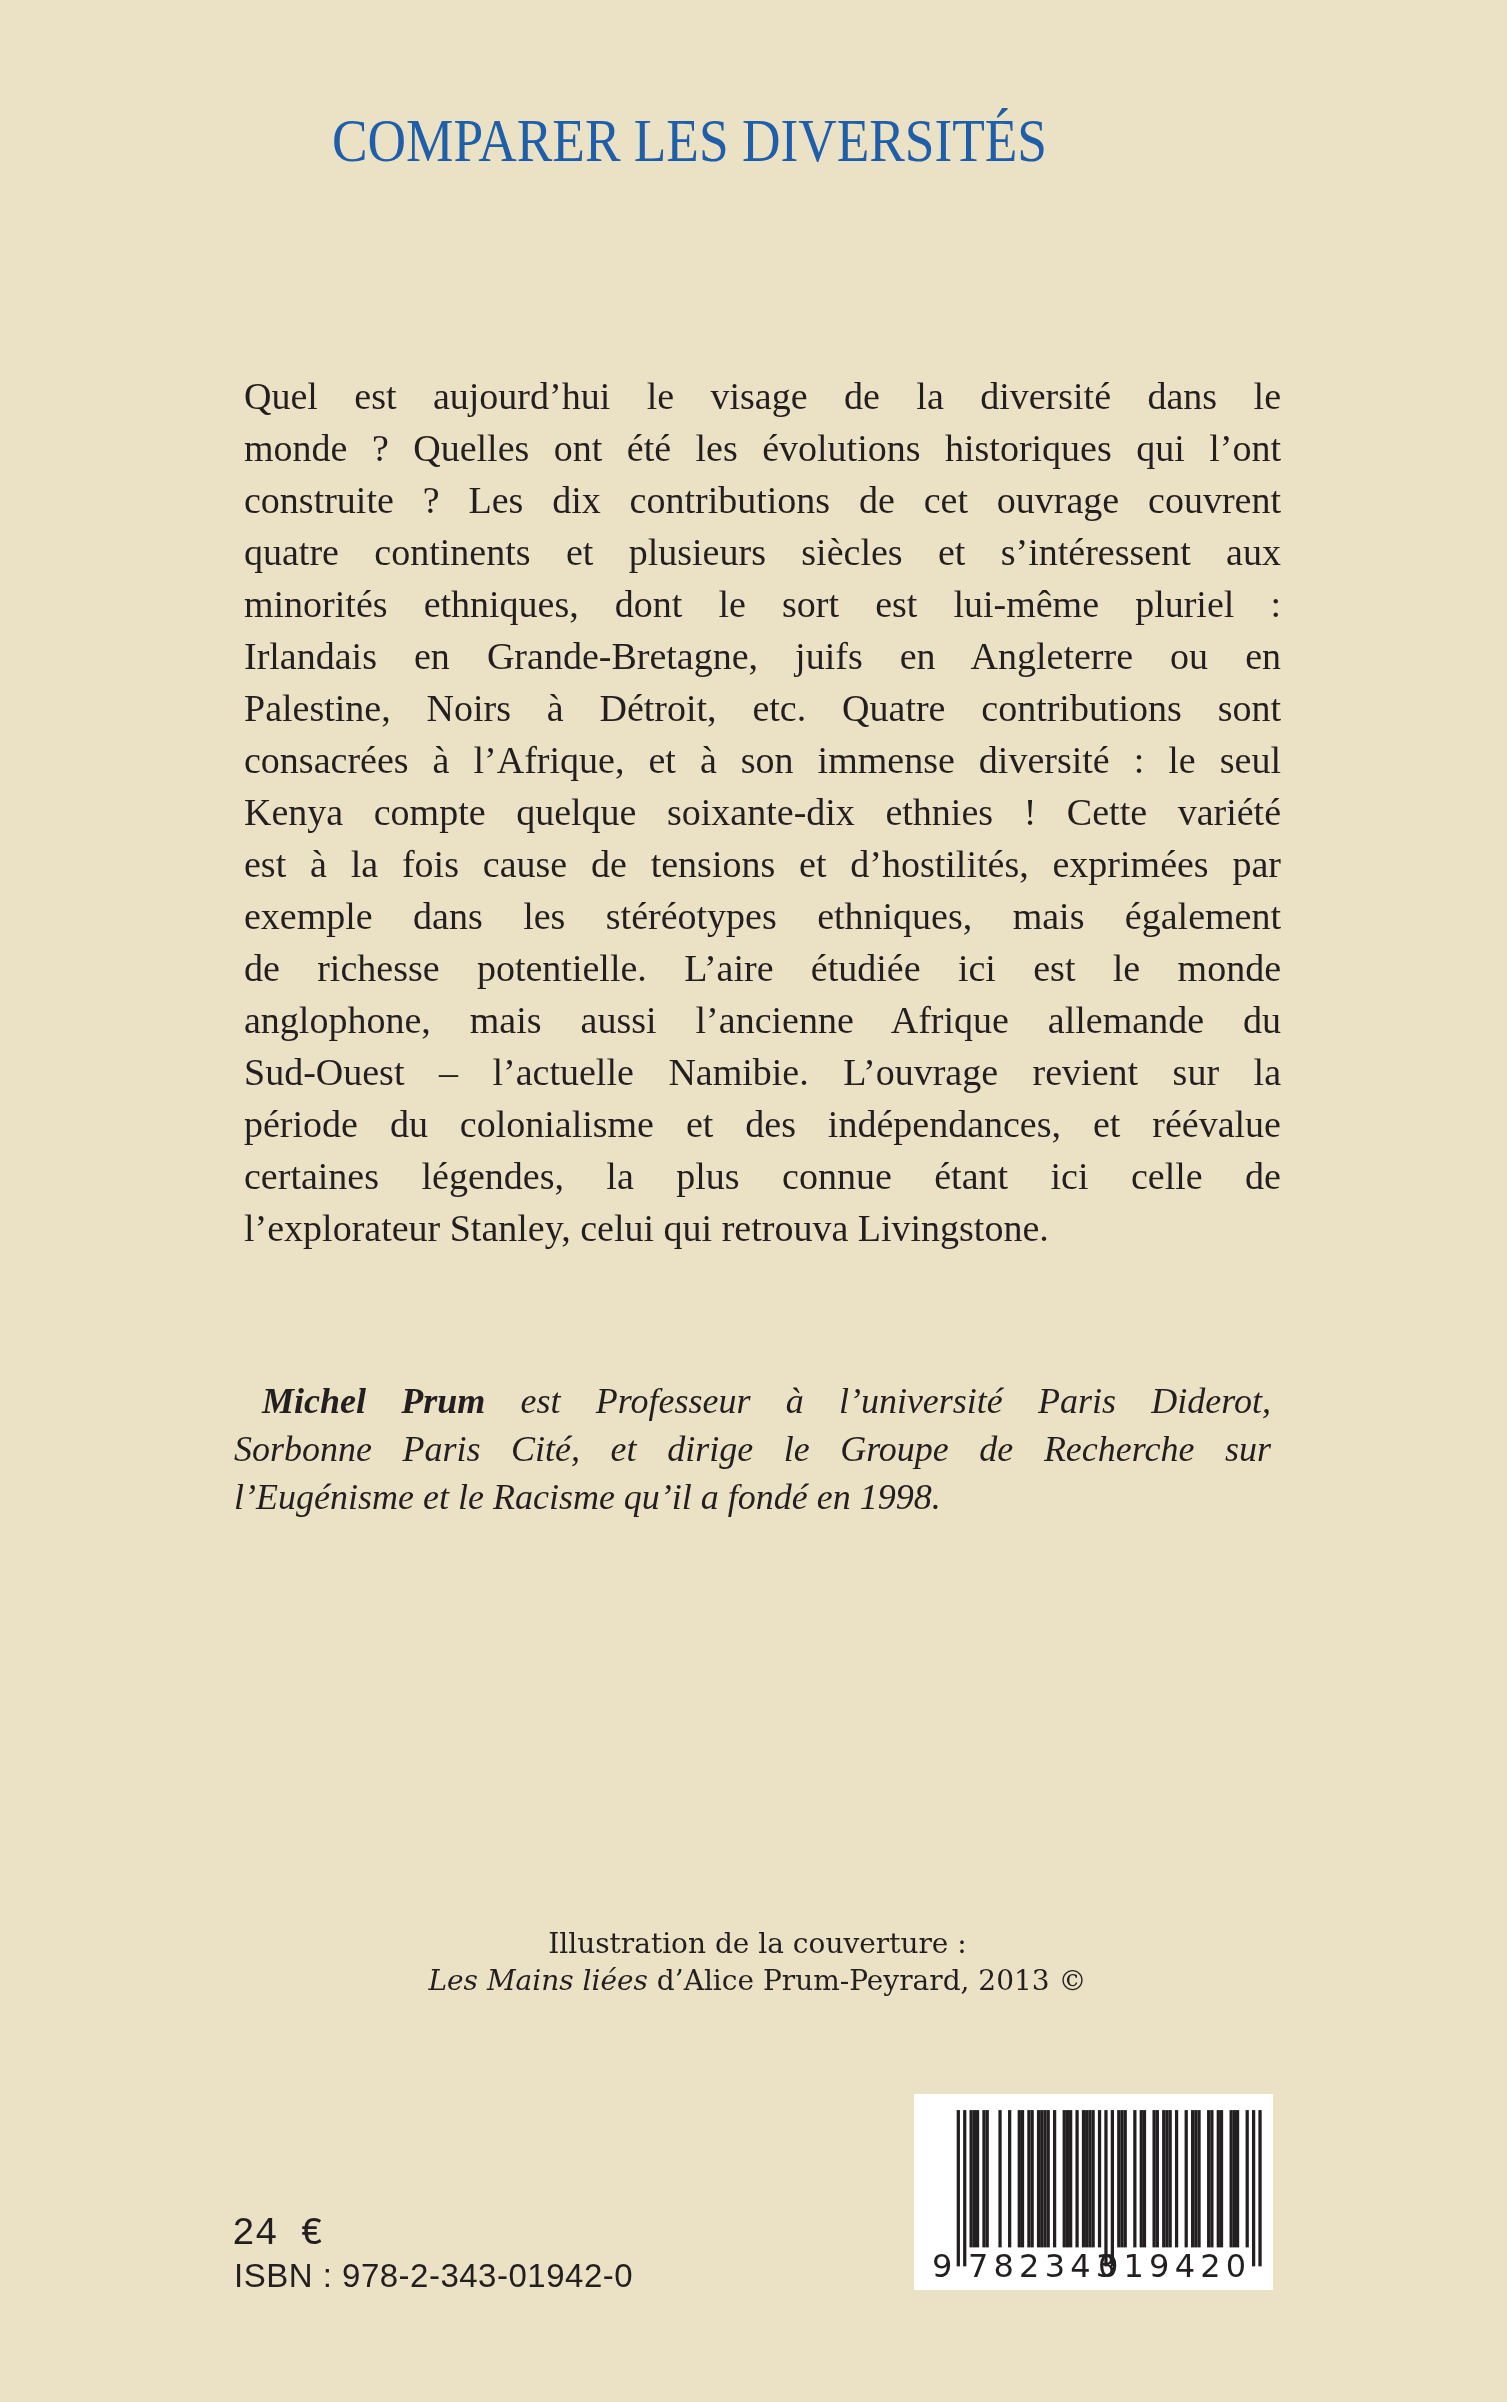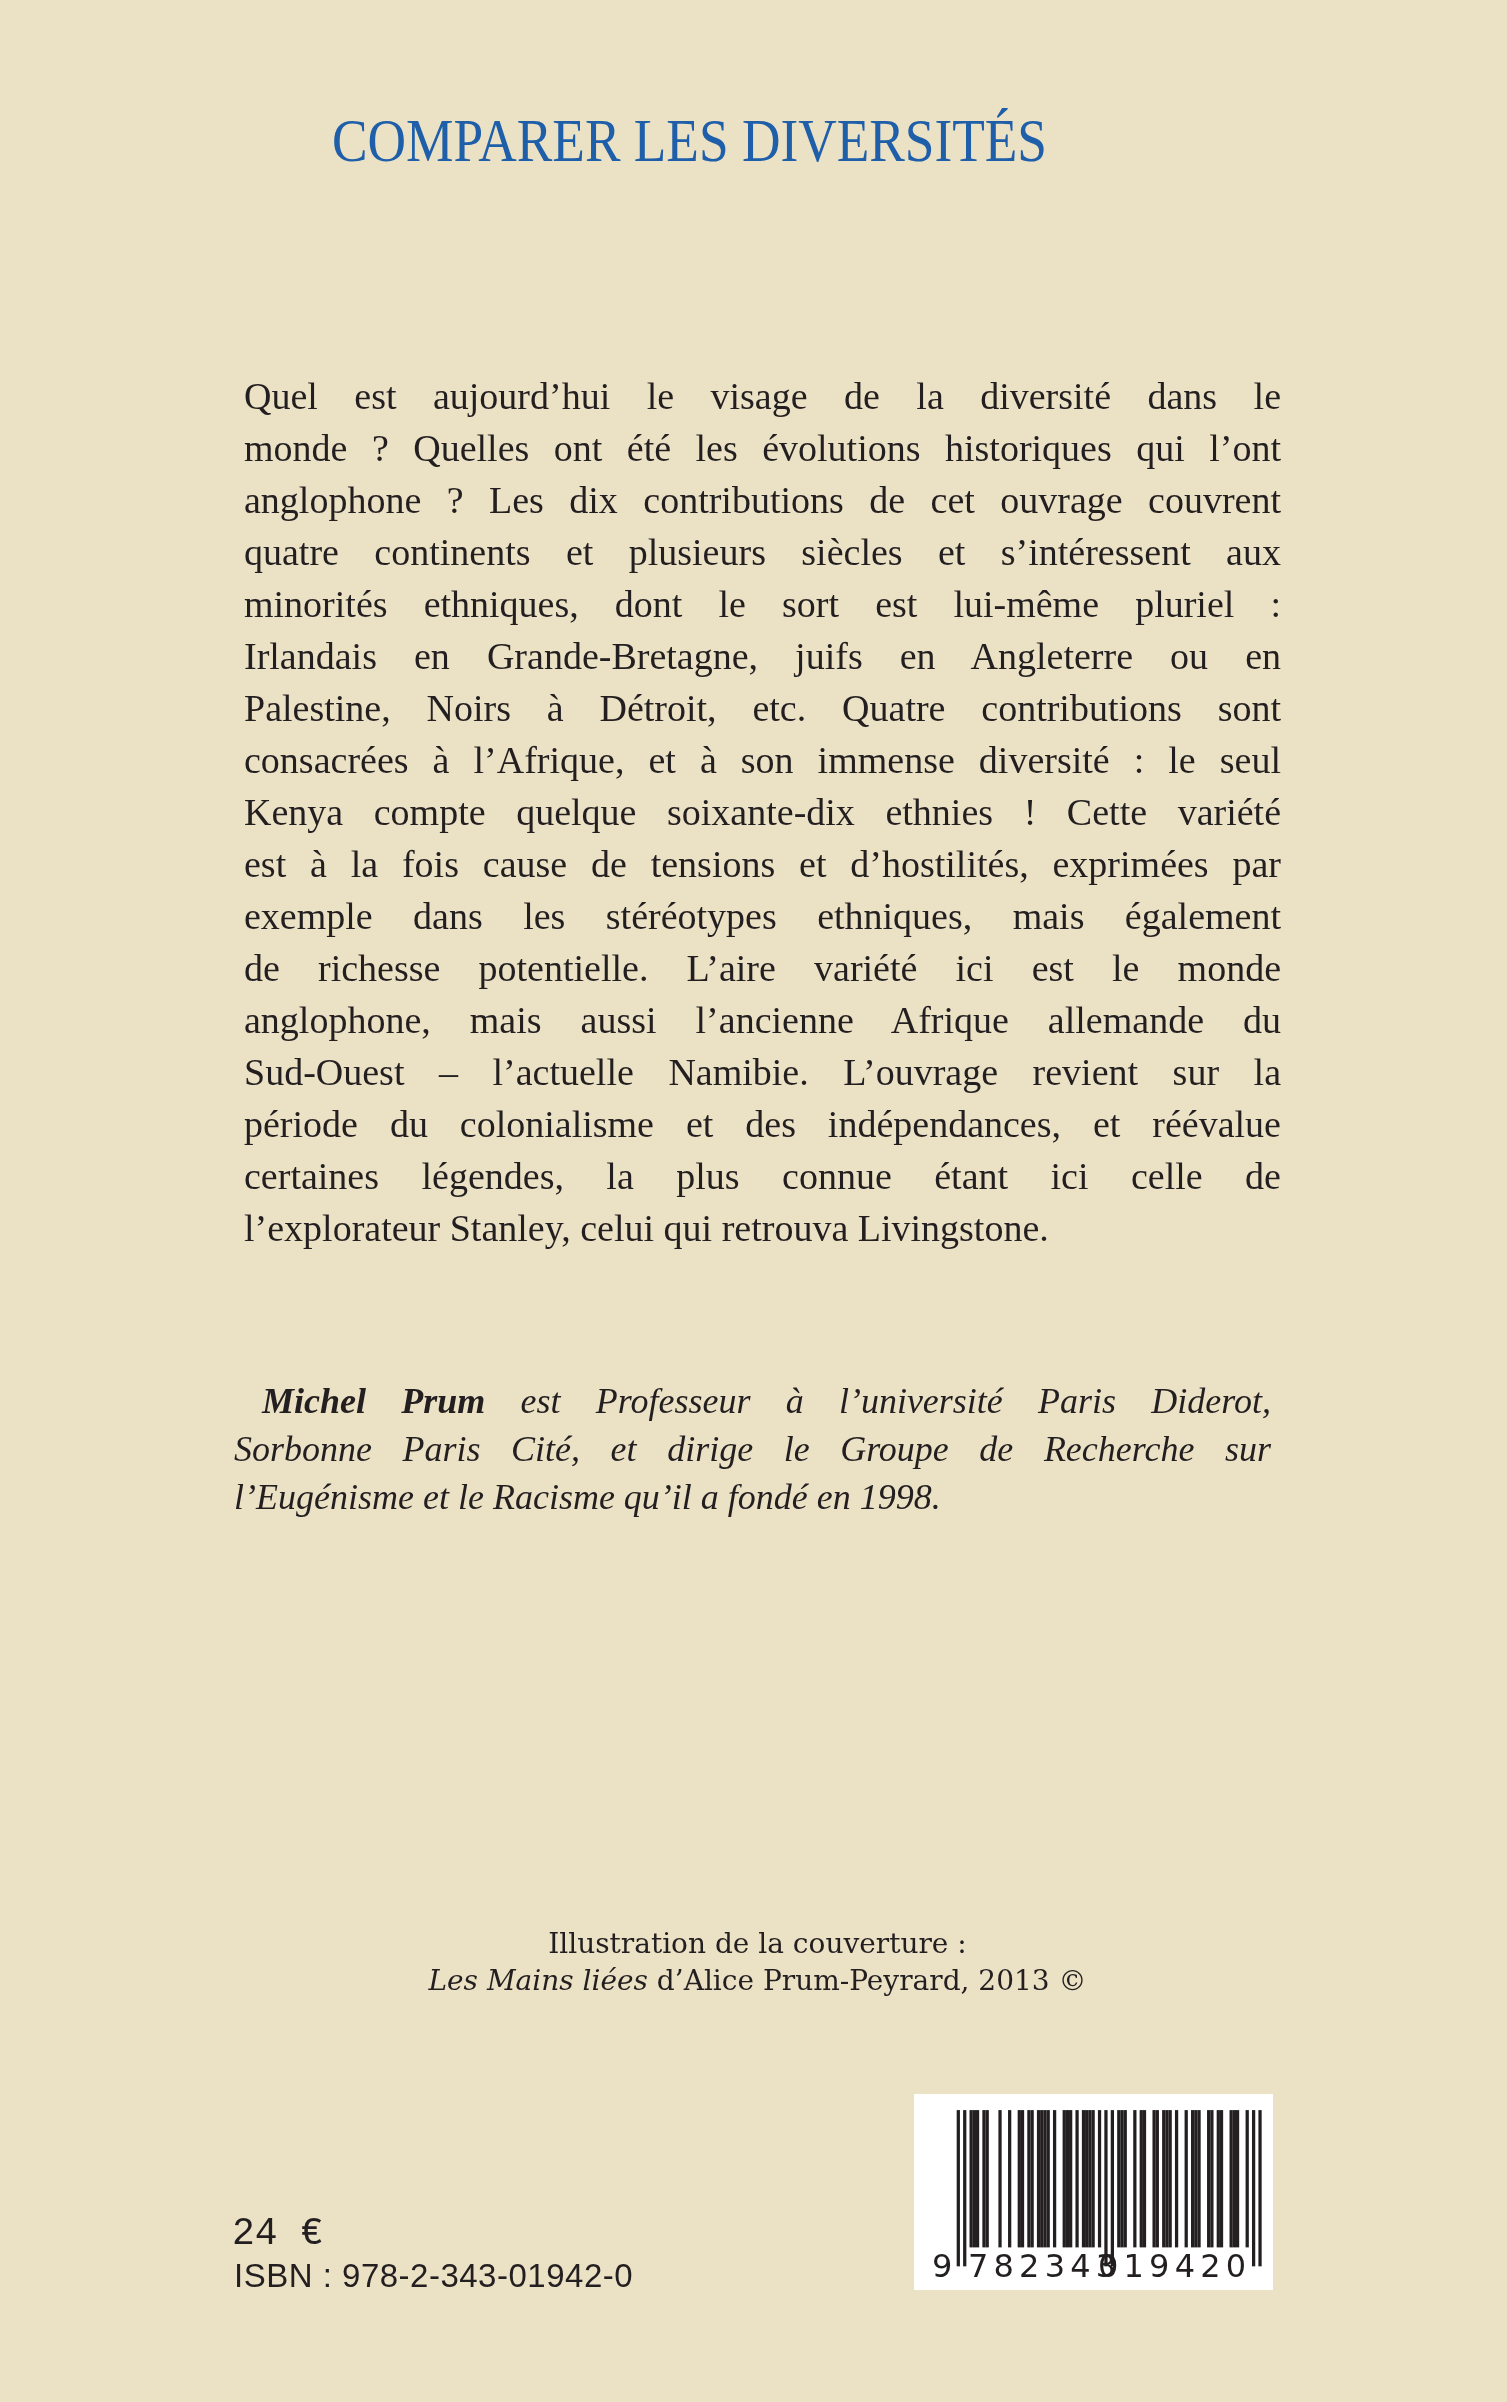--- a/index.html
+++ b/index.html
@@ -60,30 +60,30 @@
   }
 </style>
 </head>
 <body>
 
 <div class="title"><span>COMPARER LES DIVERSITÉS</span></div>
 
 <div class="body-text">
   <span class="line">Quel est aujourd’hui le visage de la diversité dans le</span>
   <span class="line">monde ? Quelles ont été les évolutions historiques qui l’ont</span>
-  <span class="line">anglophone ? Les dix contributions de cet ouvrage couvrent</span>
+  <span class="line">construite ? Les dix contributions de cet ouvrage couvrent</span>
   <span class="line">quatre continents et plusieurs siècles et s’intéressent aux</span>
   <span class="line">minorités ethniques, dont le sort est lui-même pluriel :</span>
   <span class="line">Irlandais en Grande-Bretagne, juifs en Angleterre ou en</span>
   <span class="line">Palestine, Noirs à Détroit, etc. Quatre contributions sont</span>
   <span class="line">consacrées à l’Afrique, et à son immense diversité : le seul</span>
   <span class="line">Kenya compte quelque soixante-dix ethnies ! Cette variété</span>
   <span class="line">est à la fois cause de tensions et d’hostilités, exprimées par</span>
   <span class="line">exemple dans les stéréotypes ethniques, mais également</span>
-  <span class="line">de richesse potentielle. L’aire variété ici est le monde</span>
+  <span class="line">de richesse potentielle. L’aire étudiée ici est le monde</span>
   <span class="line">anglophone, mais aussi l’ancienne Afrique allemande du</span>
   <span class="line">Sud-Ouest – l’actuelle Namibie. L’ouvrage revient sur la</span>
   <span class="line">période du colonialisme et des indépendances, et réévalue</span>
   <span class="line">certaines légendes, la plus connue étant ici celle de</span>
   <span class="line last">l’explorateur Stanley, celui qui retrouva Livingstone.</span>
 </div>
 
 <div class="bio">
   <span class="line"><b>Michel Prum</b><span> est Professeur à l’université Paris Diderot,</span></span>
   <span class="line">Sorbonne Paris Cité, et dirige le Groupe de Recherche sur</span>

